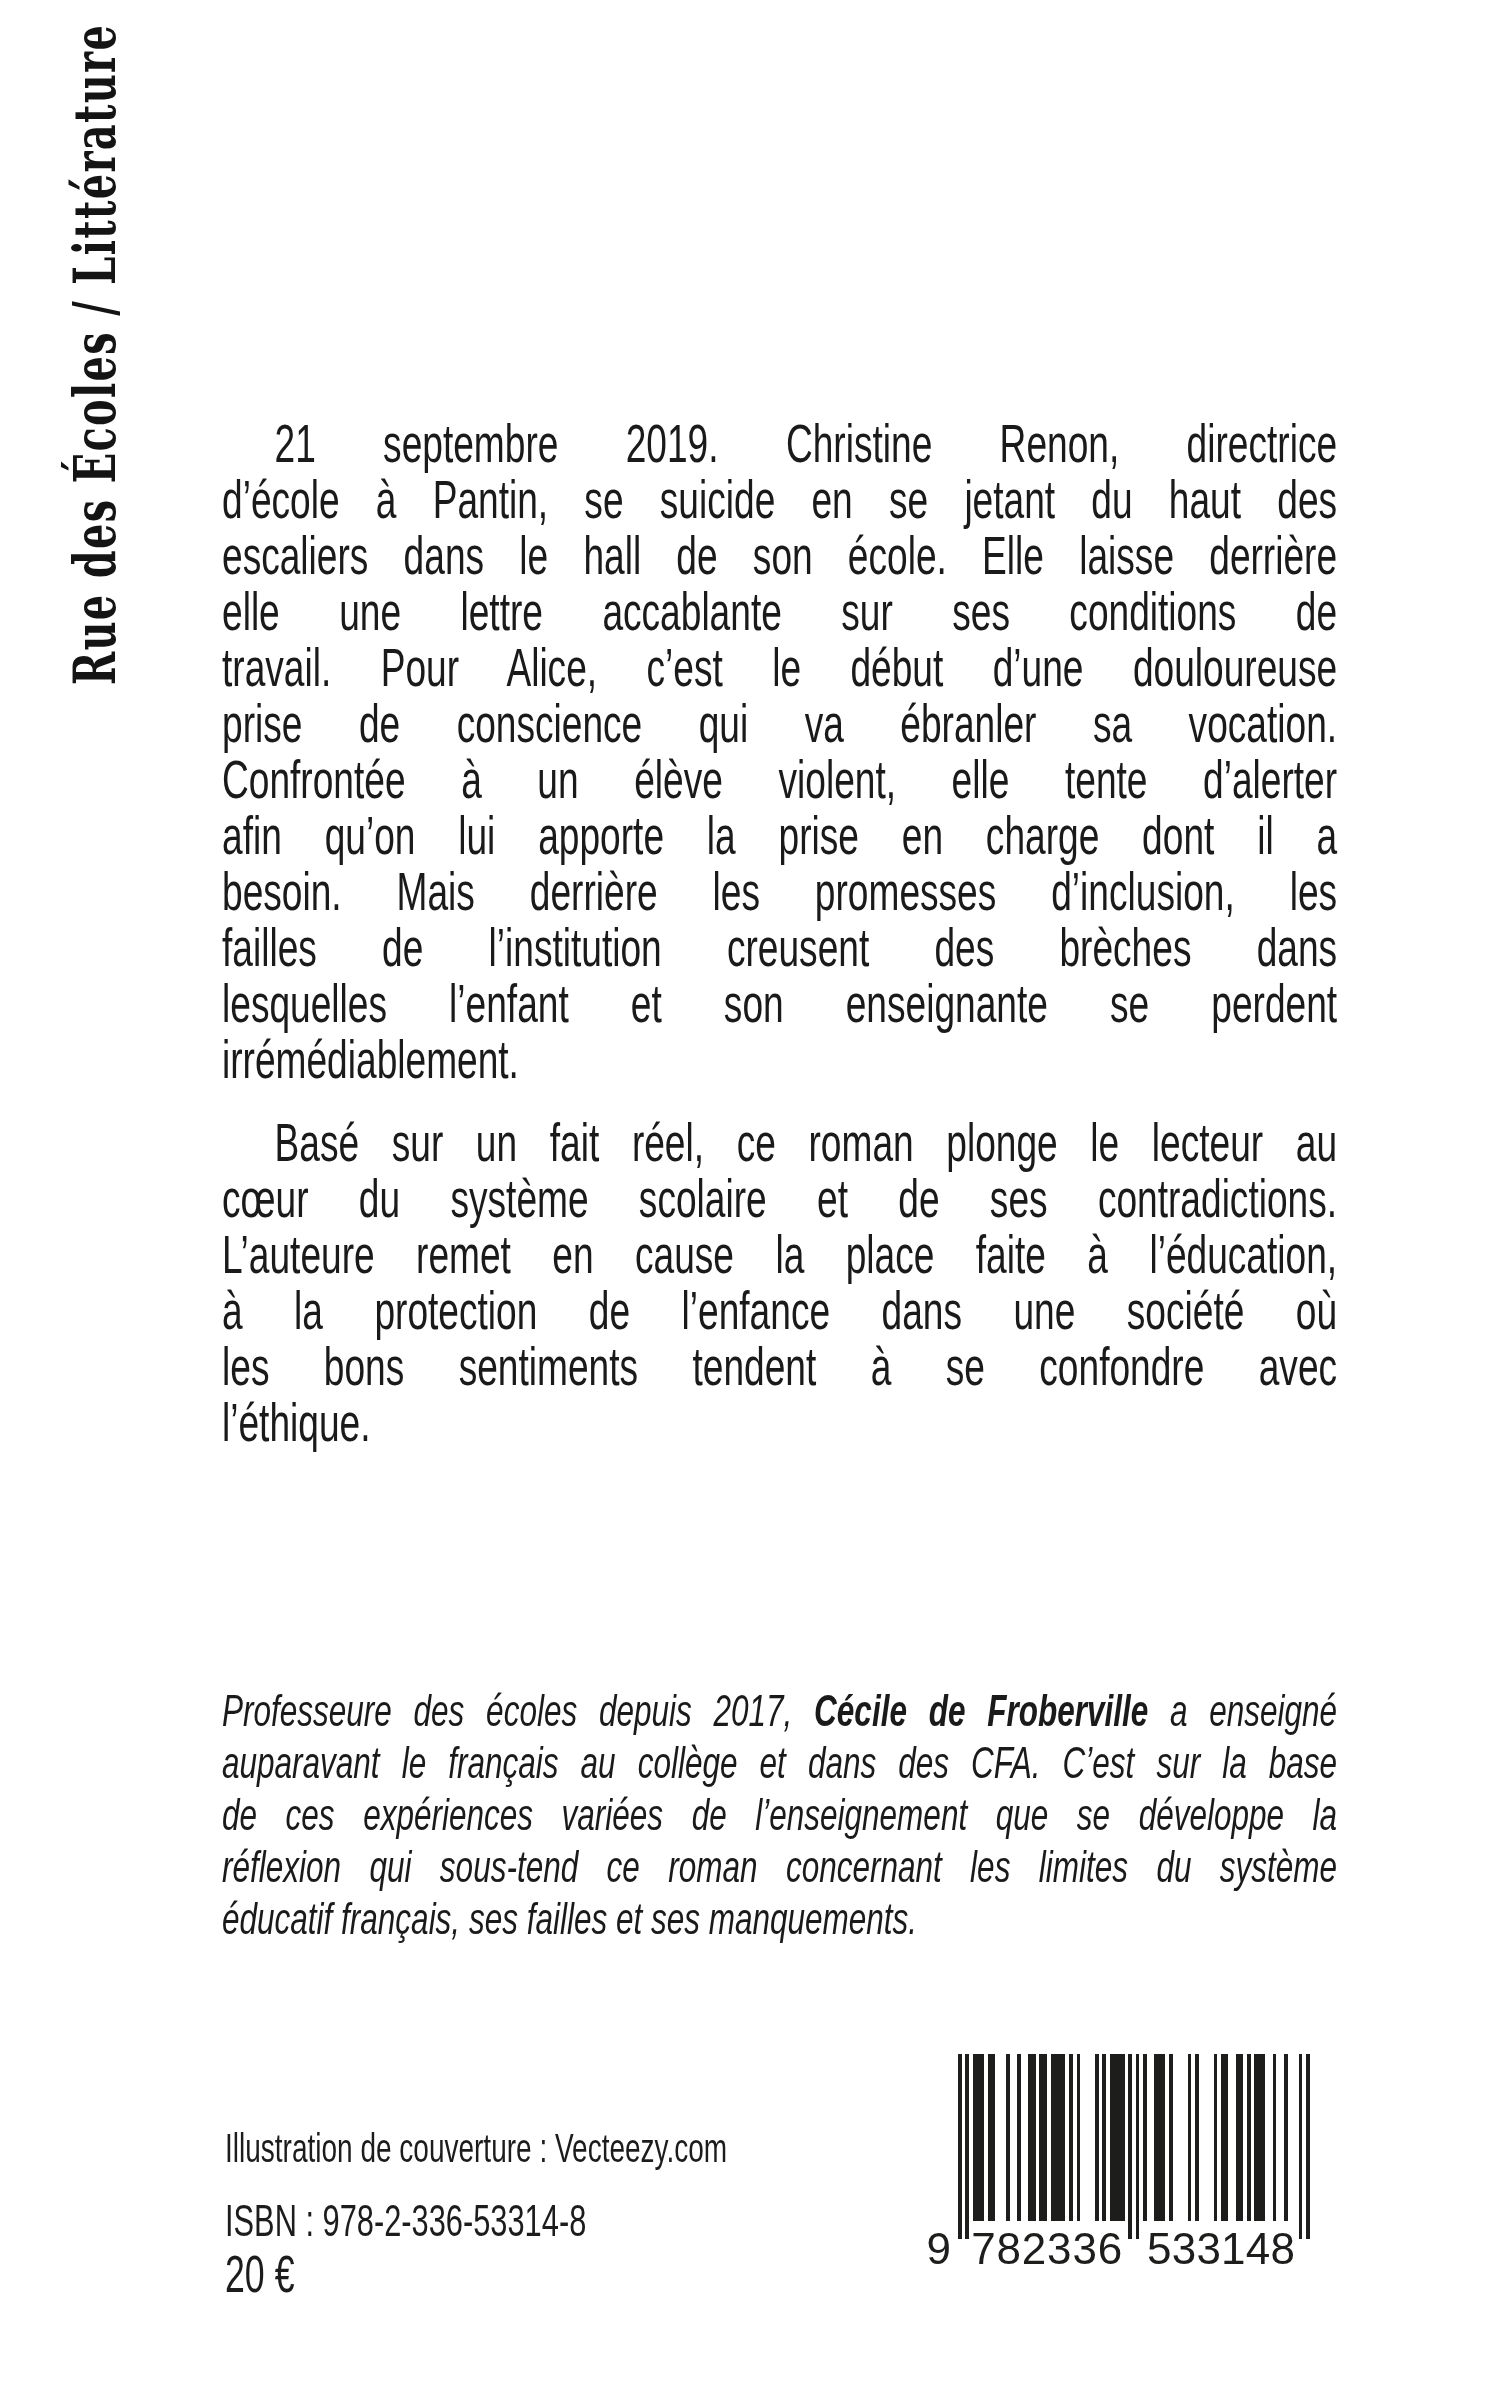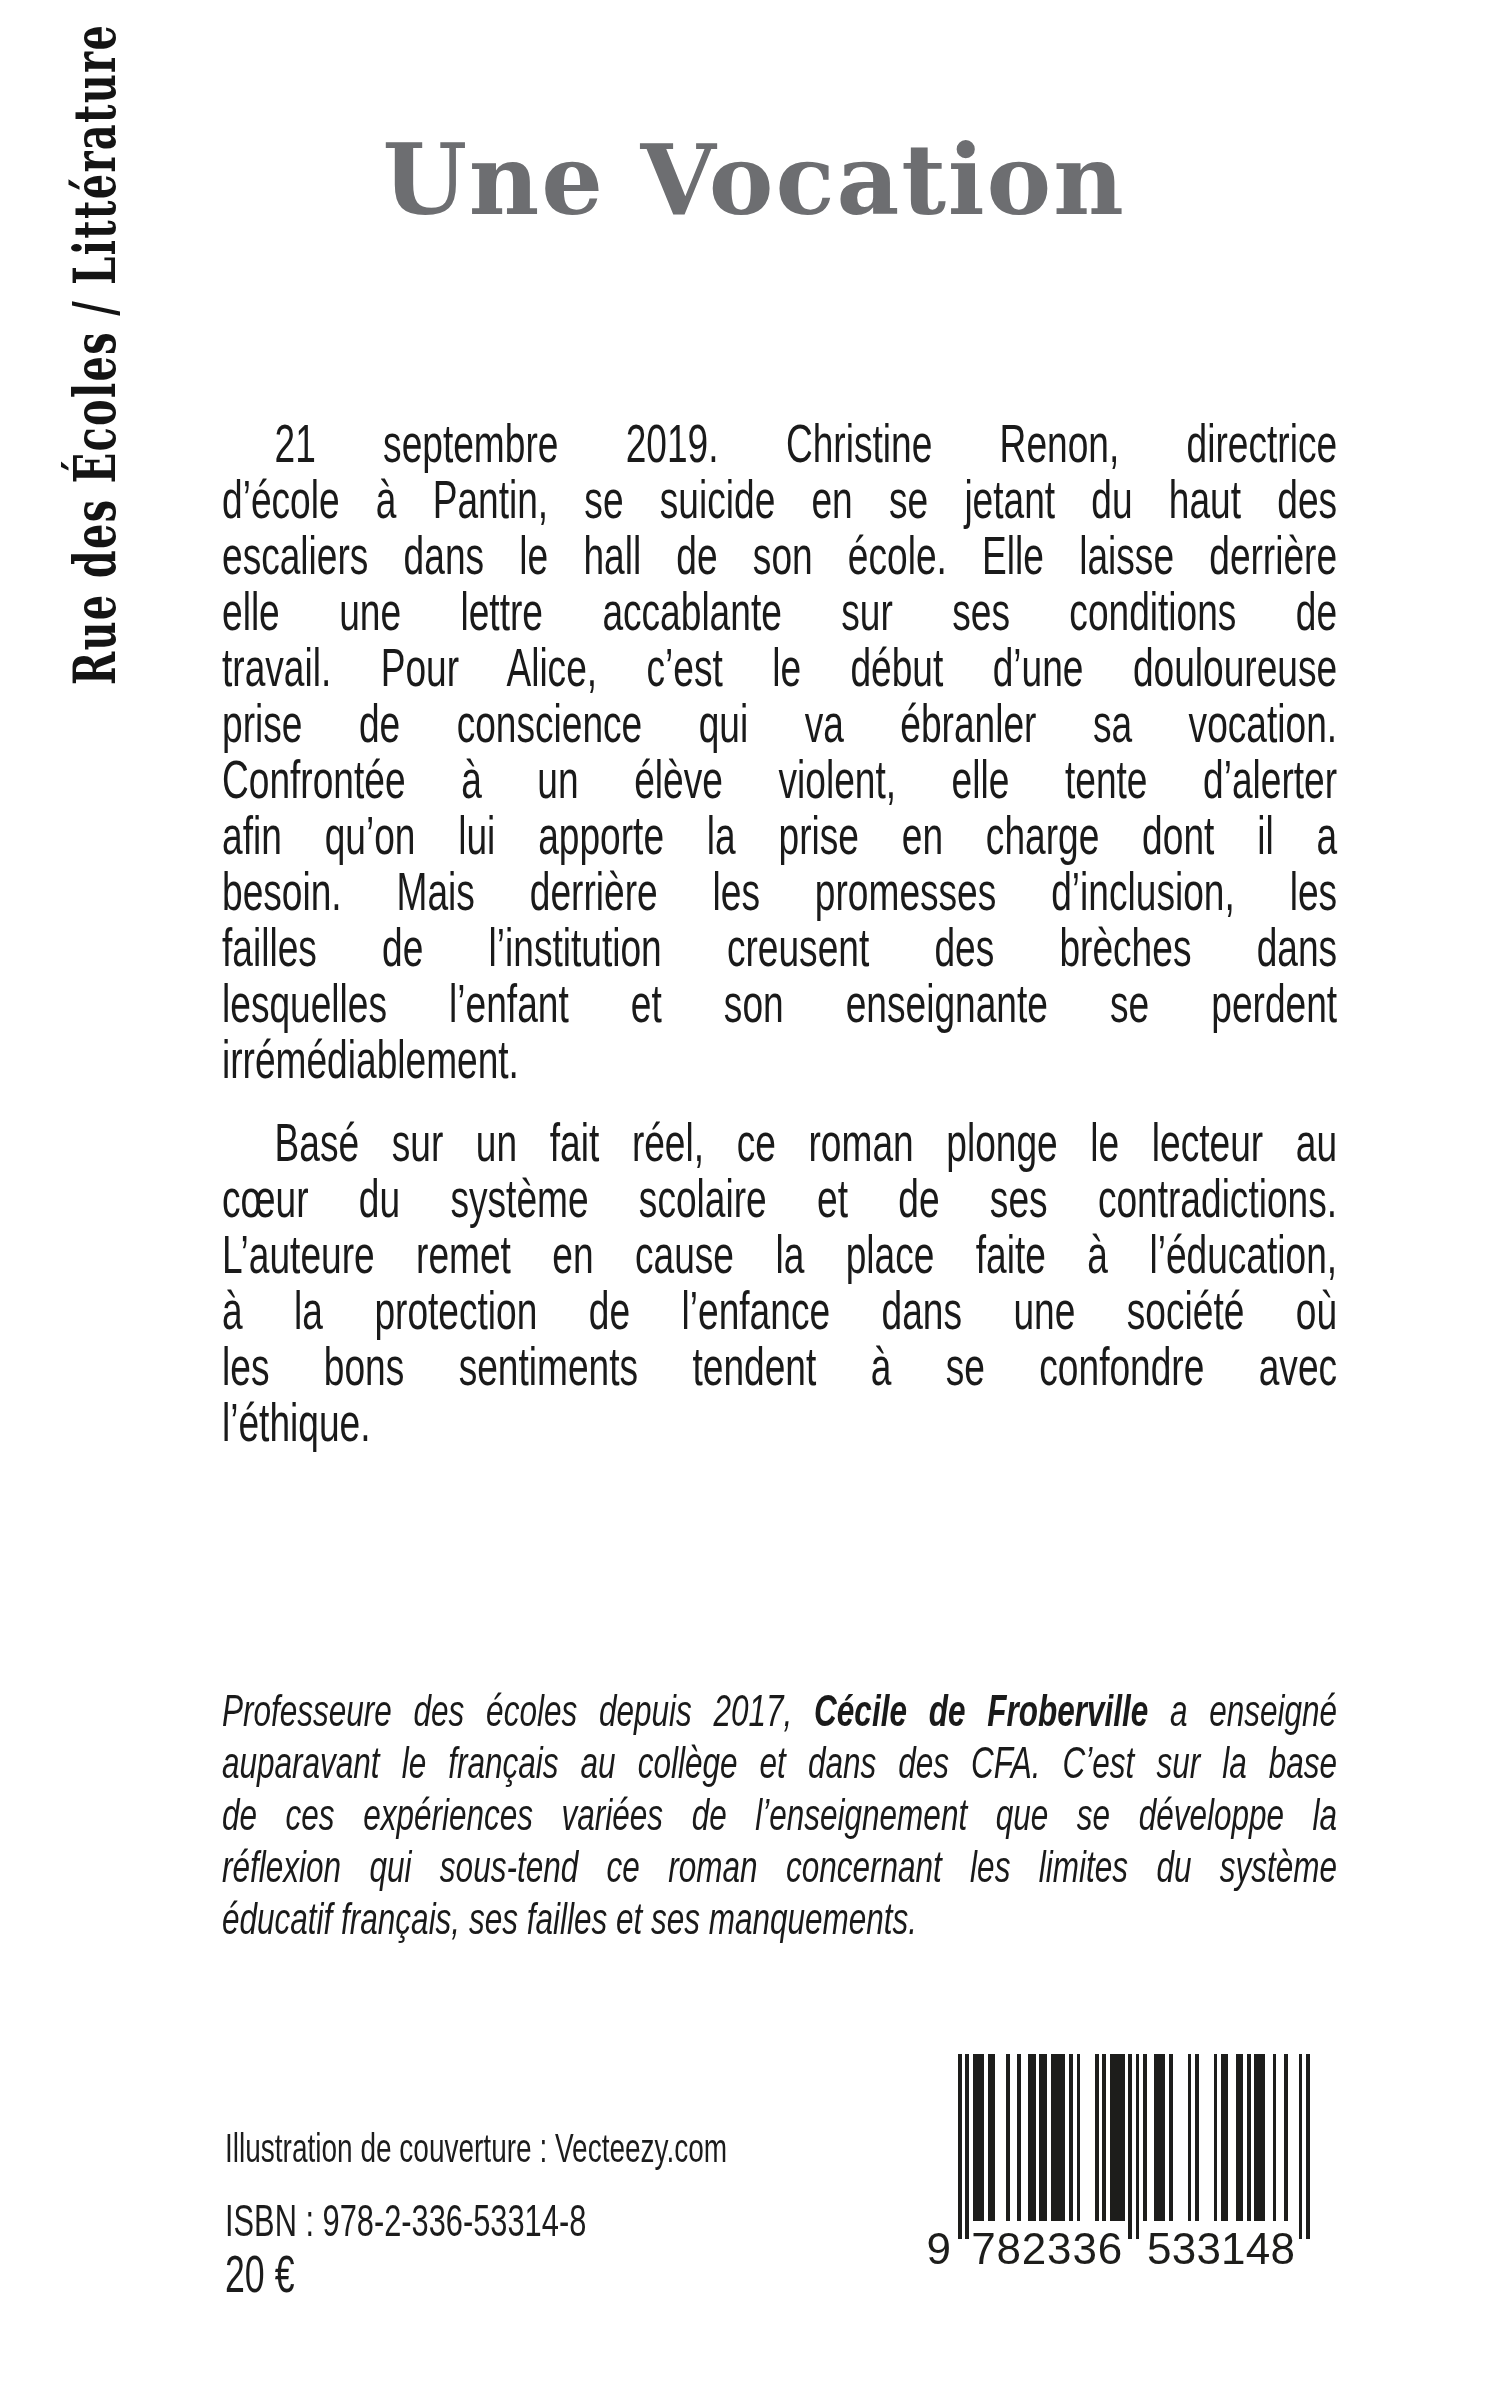--- a/index.html
+++ b/index.html
@@ -85,21 +85,20 @@
   #bc-left  { left:13.2px;  width:151px; }
   #bc-right { left:189px; width:148px; }
 </style>
 </head>
 <body>
 
 <div class="page">
 
   <div class="spine">Rue des Écoles / Littérature</div>
 
-  <div class="title">Une Vocation</div>
 
   <div id="synopsis">
       <div class="syn-para">
         <div class="txt-line indent">21 septembre 2019. Christine Renon, directrice</div>
         <div class="txt-line">d’école à Pantin, se suicide en se jetant du haut des</div>
         <div class="txt-line">escaliers dans le hall de son école. Elle laisse derrière</div>
         <div class="txt-line">elle une lettre accablante sur ses conditions de</div>
         <div class="txt-line">travail. Pour Alice, c’est le début d’une douloureuse</div>
         <div class="txt-line">prise de conscience qui va ébranler sa vocation.</div>
         <div class="txt-line">Confrontée à un élève violent, elle tente d’alerter</div>

